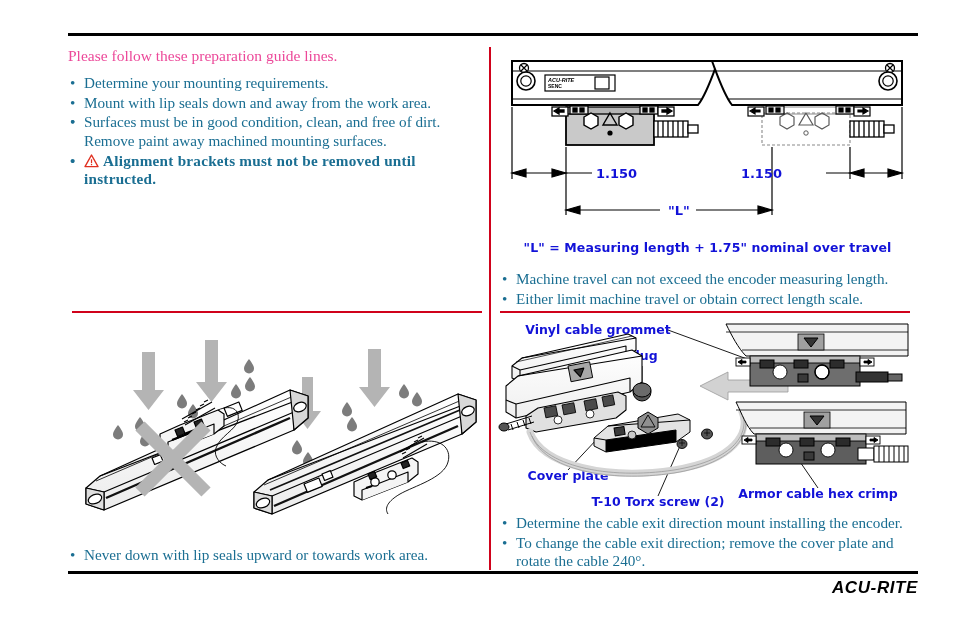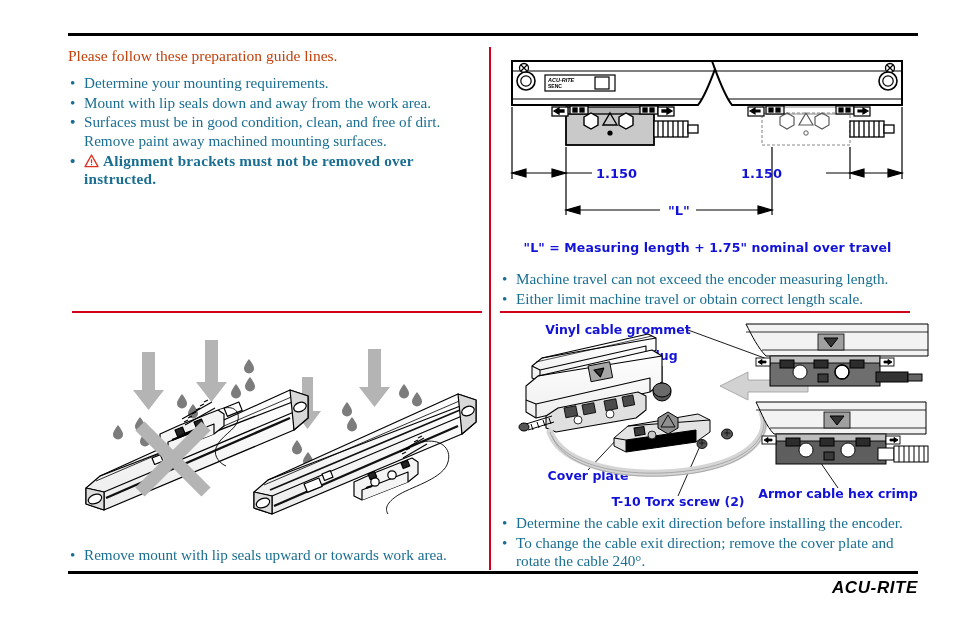--- a/index.html
+++ b/index.html
@@ -61,21 +61,21 @@
     font-size: 17px;
     letter-spacing: 0.6px;
     color: #000000;
   }
 
   
   .col-left { position: absolute; left: 68px; top: 46px; width: 415px; }
   .col-right-text { position: absolute; left: 500px; width: 415px; }
 
   .intro {
-    color: #c2410c;
+    color: #ec4899;
     font-size: 15.5px;
     line-height: 1.28;
     margin: 0 0 8px 0;
   }
   ul.bul {
     list-style: none;
     margin: 0; padding: 0;
     color: #1a6e92;
   }
   ul.bul li {
@@ -145,21 +145,21 @@
       <li><span class="dot">•</span></li>
       <li><span class="dot">•</span><span>Surfaces must be in good condition, clean, and free of dirt.  Remove paint away machined mounting surfaces.</span></li>
       <li class="warn">
         <span class="dot">•</span>
         <span class="warn-tri">
           <svg width="15" height="14" viewBox="0 0 15 14">
             <path d="M7.5 1 L14 12.6 L1 12.6 Z" fill="none" stroke="#e03020" stroke-width="1.4" stroke-linejoin="round"></path>
             <rect x="6.9" y="5.3" width="1.25" height="3.9" fill="#e03020"></rect>
             <rect x="6.9" y="10" width="1.25" height="1.25" fill="#e03020"></rect>
           </svg>
-        </span><span>Alignment brackets must not be removed over instructed.</span>
+        </span><span>Alignment brackets must not be removed until instructed.</span>
       </li>
     </ul>
   </div>
 
   <div class="fig" style="left:72px; top:322px;">
     <svg width="412" height="210" viewBox="0 0 412 210">
       <defs>
         <linearGradient id="scaleFace" x1="0" y1="0" x2="0" y2="1">
           <stop offset="0" stop-color="#ffffff"></stop>
           <stop offset="1" stop-color="#ececec"></stop>
@@ -266,21 +266,21 @@
         <rect x="250" y="152" width="9" height="7" fill="#ffffff" transform="rotate(-22 250 152)"></rect>
         <rect x="232" y="162" width="16" height="9" fill="#ffffff" transform="rotate(-22 232 162)"></rect>
 
         <path d="M350 120 c18 -4 30 6 26 20 c-4 16 -34 24 -48 32 c-12 7 -16 14 -12 20" stroke-width="0.9"></path>
       </g>
     </svg>
   </div>
 
   <div class="col-left" style="top:546px;">
     <ul class="bul">
-      <li><span class="dot">•</span><span>Remove mount with lip seals upward or towards work area.</span></li>
+      <li><span class="dot">•</span><span>Never down with lip seals upward or towards work area.</span></li>
     </ul>
   </div>
 
   <div class="fig" style="left:500px; top:55px;">
     <svg width="415" height="175" viewBox="0 0 415 175">
 
       <g stroke="#000" fill="none" stroke-width="1.5">
         <path d="M12 8 L12 50 L198 50 C206 40 212 22 218 6 L12 6 Z" fill="#ffffff" stroke-width="2"></path>
         <path d="M12 16 L214 16" stroke-width="1.1"></path>
         <path d="M12 44 L201 44" stroke-width="1.1"></path>
@@ -410,21 +410,21 @@
   <div class="col-right-text" style="top:240px;">
     <div class="caption-hand">"L" = Measuring length + 1.75" nominal over travel</div>
   </div>
   <div class="col-right-text" style="top:270px;">
     <ul class="bul">
       <li><span class="dot">•</span><span>Machine travel can not exceed the encoder measuring length.</span></li>
       <li><span class="dot">•</span><span>Either limit machine travel or obtain correct length scale.</span></li>
     </ul>
   </div>
 
-  <div class="fig" style="left:518px; top:320px;text-decoration:underline;">
+  <div class="fig" style="left:498px; top:320px;text-decoration:underline;">
     <svg width="418" height="195" viewBox="0 0 418 195">
       <defs>
         <linearGradient id="bodyG" x1="0" y1="0" x2="0" y2="1">
           <stop offset="0" stop-color="#ffffff"></stop>
           <stop offset="1" stop-color="#efefef"></stop>
         </linearGradient>
       </defs>
 
       <text class="lbl" x="100" y="14" text-anchor="middle">Vinyl cable grommet</text>
       <text class="lbl" x="144" y="40" text-anchor="middle">Plug</text>
@@ -569,20 +569,20 @@
           <rect x="360" y="128" width="16" height="12" fill="#ffffff"></rect>
           <rect x="376" y="126" width="34" height="16" fill="#ffffff"></rect>
           <path d="M381 126 v16 M386 126 v16 M391 126 v16 M396 126 v16 M401 126 v16 M406 126 v16"></path>
         </g>
       </g>
     </svg>
   </div>
 
   <div class="col-right-text" style="top:514px;">
     <ul class="bul">
-      <li><span class="dot">•</span><span>Determine the cable exit direction before installing  the encoder.</span></li>
+      <li><span class="dot">•</span><span>Determine the cable exit direction mount installing  the encoder.</span></li>
       <li><span class="dot">•</span><span>To change the cable exit direction; remove the cover plate and rotate the cable 240°.</span></li>
     </ul>
   </div>
 
   <div class="brand">ACU-RITE</div>
 
 </div>
 
 </body></html>

